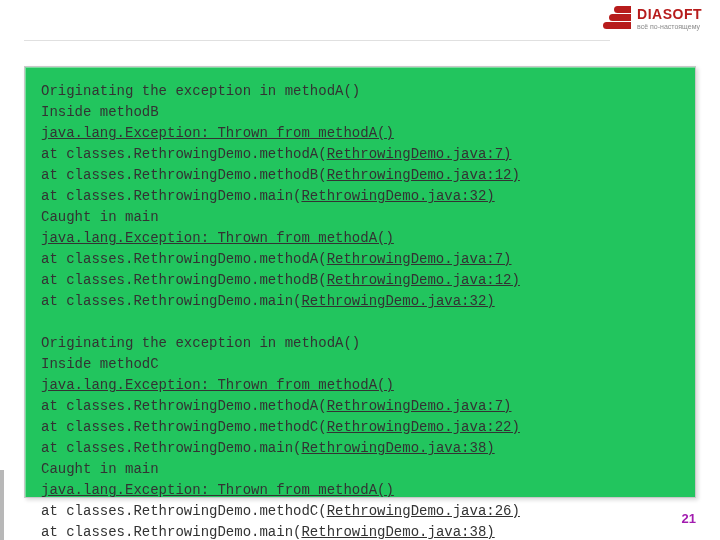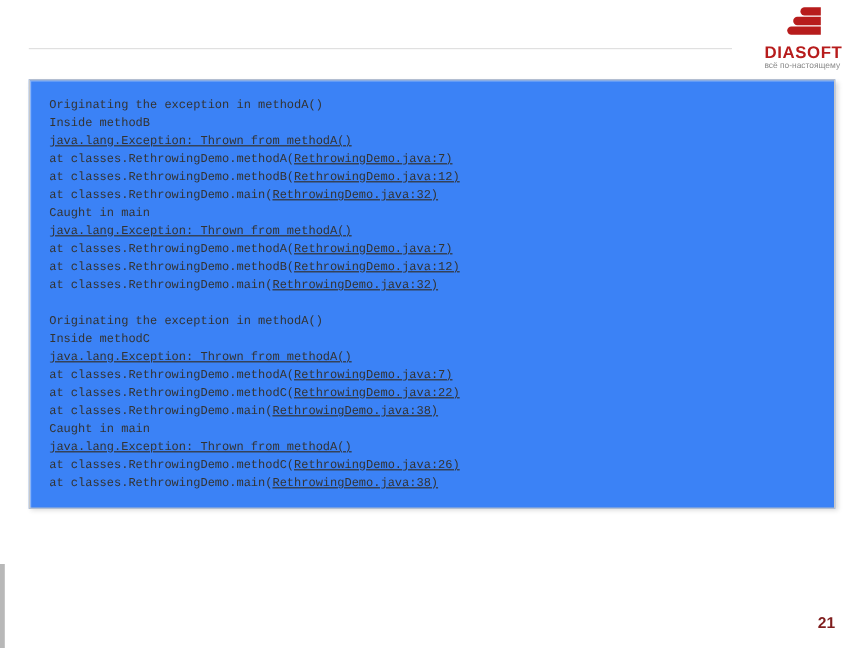--- a/index.html
+++ b/index.html
@@ -21,21 +21,20 @@
     font-size: 16px;
     font-weight: 400;
   }
   .logo-block {
     position: absolute;
     right: 18px;
     top: 6px;
     display: flex;
     align-items: center;
     gap: 6px;
-    flex-direction: column;
   }
   .logo-mark {
     width: 28px;
     height: 24px;
     display: flex;
     flex-direction: column;
     gap: 1px;
   }
   .logo-mark .bar {
     background: #b71c1c;
@@ -63,37 +62,37 @@
   .rule {
     position: absolute;
     left: 24px;
     right: 110px;
     top: 40px;
     height: 1px;
     background: #e0e0e0;
   }
   .code-block {
     margin: 18px 24px 0 24px;
-    background: #3b82f6;
+    background: #22c55e;
     border: 1px solid #c8c8c8;
     box-shadow: inset 1px 1px 0 rgba(255,255,255,0.4), 2px 2px 4px rgba(0,0,0,0.15);
     padding: 14px 16px 18px 16px;
     font-family: "Courier New", Courier, monospace;
-    font-size: 10px;
+    font-size: 14px;
     line-height: 1.5;
     color: #333;
     white-space: pre;
-    height: 358px;
+    height: 432px;
   }
   .code-block .u { text-decoration: underline; }
   .page-num {
     position: absolute;
     right: 24px;
     bottom: 14px;
-    color: #7f1d1d;
+    color: #a21caf;
     font-size: 13px;
     font-weight: 700;
   }
   .edge {
     position: absolute;
     left: 0;
     bottom: 0;
     width: 4px;
     height: 70px;
     background: #b8b8b8;

